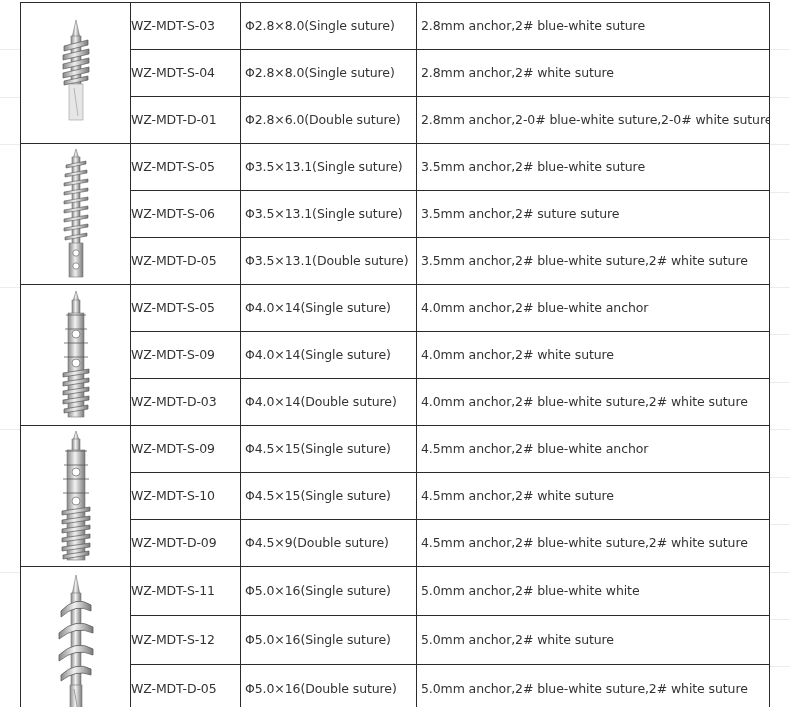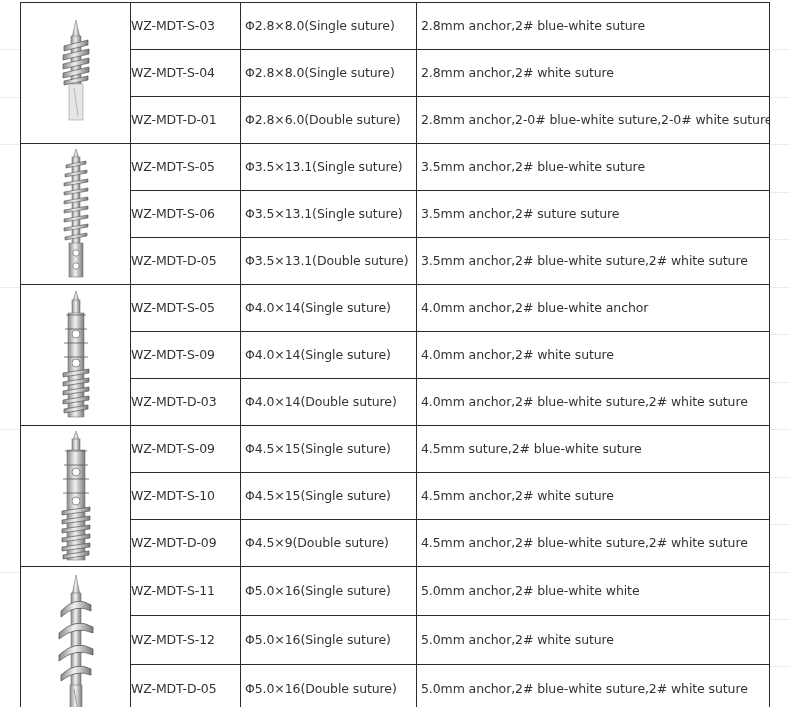--- a/index.html
+++ b/index.html
@@ -211,21 +211,21 @@
             <polygon points="9,91 37,87 37,91 9,95"></polygon>
             <polygon points="9,100 37,96 37,100 9,104"></polygon>
             <polygon points="9,109 37,105 37,109 9,113"></polygon>
             <polygon points="9,118 37,114 37,118 9,122"></polygon>
             <polygon points="10,126 36,122 36,126 10,130"></polygon>
           </g>
         </svg>
       </td>
       <td class="code">WZ-MDT-S-09</td>
       <td class="specv">Φ4.5×15(Single suture)</td>
-      <td class="desc">4.5mm suture,2# blue-white suture</td>
+      <td class="desc">4.5mm anchor,2# blue-white anchor</td>
     </tr>
     <tr>
       <td class="code">WZ-MDT-S-10</td>
       <td class="specv">Φ4.5×15(Single suture)</td>
       <td class="desc">4.5mm anchor,2# white suture</td>
     </tr>
     <tr>
       <td class="code">WZ-MDT-D-09</td>
       <td class="specv">Φ4.5×9(Double suture)</td>
       <td class="desc">4.5mm anchor,2# blue-white suture,2# white suture</td>

